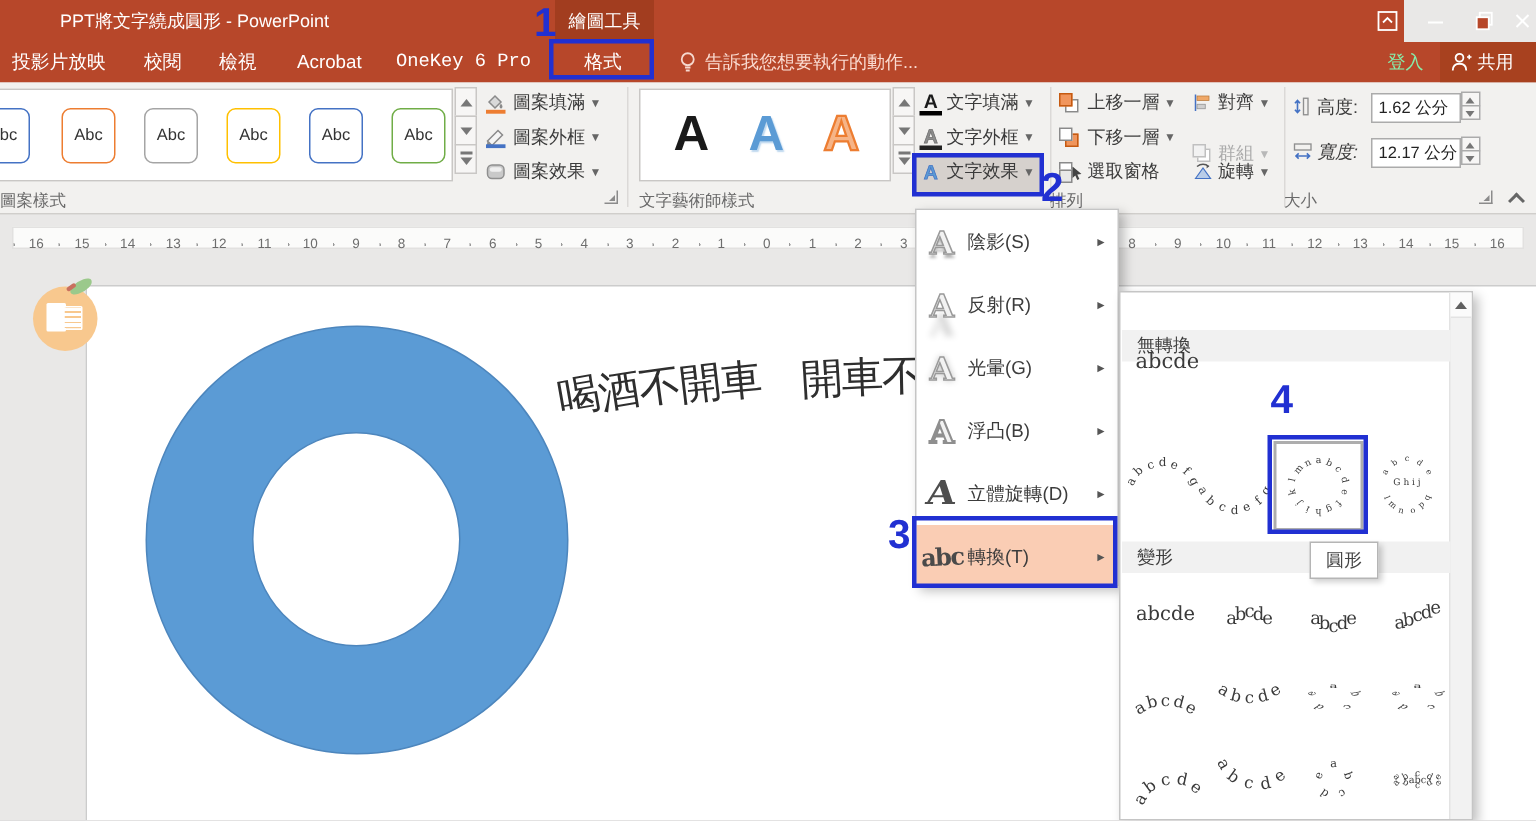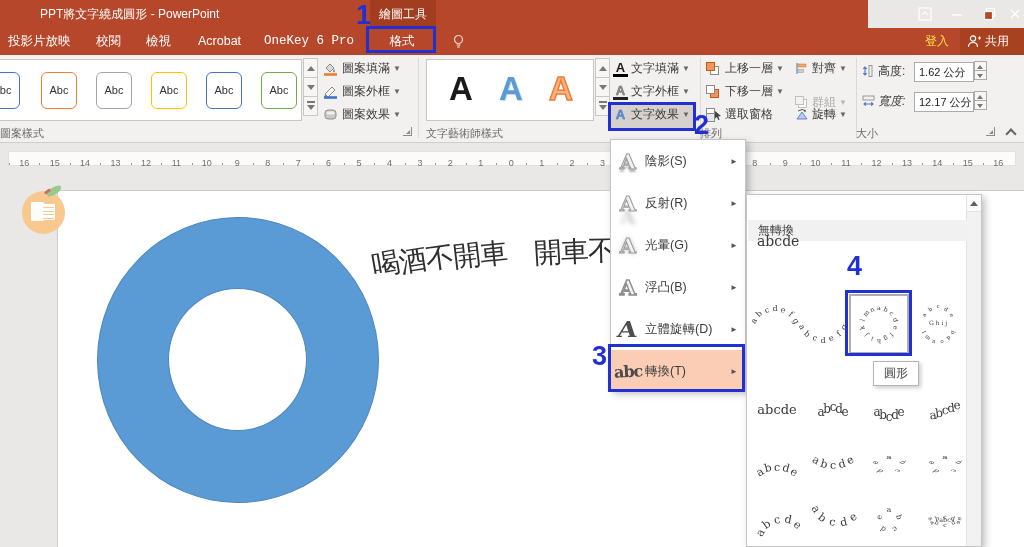--- a/index.html
+++ b/index.html
@@ -1,30 +1,30 @@
 <!DOCTYPE html>
 <html><head>
 <meta charset="utf-8">
 <style>
   html,body{margin:0;padding:0;background:#cfcfcf;}
   *{box-sizing:border-box;}
   #stage{position:relative;width:1024px;height:547px;overflow:hidden;background:#E9E8E7;
          font-family:"Liberation Sans",sans-serif;-webkit-font-smoothing:antialiased;}
   
-  .titlebar{position:absolute;left:0;top:0;width:868px;height:28px;background:#B7472A;z-index:5;text-decoration:underline;}
+  .titlebar{position:absolute;left:0;top:0;width:936px;height:28px;background:#B7472A;z-index:5;text-decoration:underline;}
   .title-text{position:absolute;left:40px;top:0;line-height:28px;color:#fff;font-size:12px;}
   .ctx-tab{position:absolute;left:370px;top:0;width:66px;height:28px;background:#A23D1F;color:#fff;
            font-size:12px;text-align:center;line-height:28px;}
   .winbtn{position:absolute;top:5px;width:22px;height:18px;text-align:center;cursor:default;}
   
   .menubar{position:absolute;left:0;top:28px;width:1024px;height:27px;background:#B7472A;z-index:5;}
   .mtab{position:absolute;top:0;height:27px;line-height:27px;color:#fff;font-size:12.5px;white-space:nowrap;}
   .mtab-active{text-align:center;}
   .tellme{position:absolute;left:470px;top:0;line-height:27px;color:rgba(255,230,222,.93);font-size:12px;}
-  .signin{position:absolute;left:925px;top:0;line-height:27px;color:#fde047;font-size:12px;}
+  .signin{position:absolute;left:925px;top:0;line-height:27px;color:#86efac;font-size:12px;}
   .share{position:absolute;left:960px;top:0;width:64px;height:27px;background:#A8411F;color:#fff;
          font-size:12px;line-height:27px;}
   
   .ribbon{position:absolute;left:0;top:55px;width:1024px;height:88px;background:#F2F1EF;
           border-bottom:1px solid #D0CECB;z-index:5;}
   .vdiv{position:absolute;top:3px;height:80px;width:1px;background:#DBD9D7;}
   .grouplabel{position:absolute;top:71px;height:14px;font-size:11px;color:#6a6a6a;text-align:left;}
   .launcher{position:absolute;width:9px;height:9px;border-right:1px solid #8b8b8b;border-bottom:1px solid #8b8b8b;}
   .launcher:after{content:"";position:absolute;right:1px;bottom:1px;width:0;height:0;
                   border-left:4px solid transparent;border-bottom:4px solid #8b8b8b;}
@@ -148,20 +148,21 @@
   <div class="menubar">
     <span id="menu-tabs-anchor"></span>
     <span class="mtab mtab-active" style="left:370px;width:64px;">格式</span>
     <span style="position:absolute;left:452px;top:6px;">
       <svg width="13" height="15" viewBox="0 0 13 15">
           <circle cx="6.5" cy="5.5" r="4" fill="none" stroke="#F6D8CE" stroke-width="1.2"></circle>
           <line x1="4.7" y1="11" x2="8.3" y2="11" stroke="#F6D8CE" stroke-width="1.2"></line>
           <line x1="5.2" y1="13" x2="7.8" y2="13" stroke="#F6D8CE" stroke-width="1.2"></line>
         </svg>
     </span>
+    <span class="tellme">告訴我您想要執行的動作...</span>
     <span class="signin">登入</span>
     <div class="share">
       <span style="position:absolute;left:7px;top:6px;">
         <svg width="15" height="15" viewBox="0 0 15 15">
             <circle cx="6" cy="4.5" r="2.6" fill="none" stroke="#fff" stroke-width="1.2"></circle>
             <path d="M1.5 13 Q1.5 8.5 6 8.5 Q10.5 8.5 10.5 13" fill="none" stroke="#fff" stroke-width="1.2"></path>
             <path d="M11 4 L14 4 M12.5 2.5 L12.5 5.5" stroke="#fff" stroke-width="1.1"></path>
           </svg>
       </span>
       <span style="margin-left:25px;">共用</span>
@@ -383,20 +384,21 @@
       </div>
     </div>
 
   <div class="panel" id="transform-panel">
     <div class="pscroll">
       <div class="btn">
           <i class="tri-up"></i>
         </div>
     </div>
   <div class="phead" style="top: 2px; margin-top: 23px;">無轉換</div>
+      <div class="phead" style="top: 166px;">變形</div>
       <div class="thumb" style="left: 6px; top: 28px; width: 70px; height: 42px; font-size: 14px; padding: 10px 0px 0px 4px;">abcde</div>
       <div class="thumb" style="left: 4px; top: 102px; width: 48px; height: 54px;">
         <span style="left: 2.80926px; top: 23.7327px; font-size: 8px; transform: translate(-50%, -50%) rotate(-62deg);">a</span>
         <span style="left: 8.14947px; top: 16.9789px; font-size: 8px; transform: translate(-50%, -50%) rotate(-41.3333deg);">b</span>
         <span style="left: 15.5297px; top: 12.5444px; font-size: 8px; transform: translate(-50%, -50%) rotate(-20.6667deg);">c</span>
         <span style="left: 24px; top: 11px; font-size: 8px; transform: translate(-50%, -50%) rotate(0deg);">d</span>
         <span style="left: 32.4703px; top: 12.5444px; font-size: 8px; transform: translate(-50%, -50%) rotate(20.6667deg);">e</span>
         <span style="left: 39.8505px; top: 16.9789px; font-size: 8px; transform: translate(-50%, -50%) rotate(41.3333deg);">f</span>
         <span style="left: 45.1907px; top: 23.7327px; font-size: 8px; transform: translate(-50%, -50%) rotate(62deg);">g</span>
       </div>

